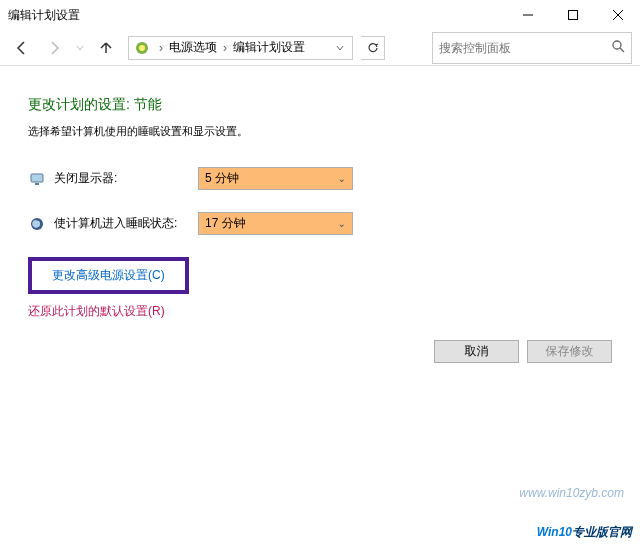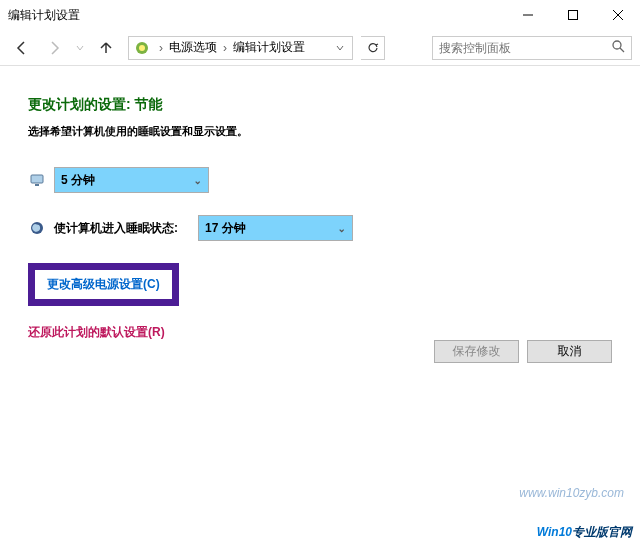--- a/index.html
+++ b/index.html
@@ -14,35 +14,35 @@
     .nav-btn.disabled { color: #bbb; }
     .nav-btn.small { width: 16px; }
     
     .address-bar { flex: 1; display: flex; align-items: center; height: 24px; border: 1px solid #ccc; padding: 0 4px; margin: 0 4px; }
     .addr-icon { width: 18px; height: 18px; display: flex; align-items: center; justify-content: center; margin-right: 4px; }
     .breadcrumb { display: flex; align-items: center; gap: 2px; flex: 1; }
     .crumb-sep { color: #666; margin: 0 4px; }
     .addr-drop { width: 16px; color: #666; text-align: center; }
     .refresh-btn { width: 24px; height: 24px; display: flex; align-items: center; justify-content: center; border: 1px solid #ccc; border-left: none; }
     
-    .search-box { width: 200px; height: 24px; border: 1px solid #ccc; display: flex; align-items: center; padding: 0 6px; margin-left: 43px; }
+    .search-box { width: 200px; height: 32px; border: 1px solid #ccc; display: flex; align-items: center; padding: 0 6px; margin-left: 43px; }
     .search-input { flex: 1; border: none; outline: none; color: #888; font-size: 12px; }
     .search-icon { color: #666; }
     
-    .content { padding: 30px 28px 0 28px; font-weight: bold; }
+    .content { padding: 30px 28px 0 28px; }
     .heading { color: #0b6a0b; font-size: 14px; margin-bottom: 10px; }
     .subtext { color: #000; font-size: 11px; margin-bottom: 28px; }
     
     .setting-row { display: flex; align-items: center; margin-bottom: 22px; }
     .setting-icon { width: 18px; height: 18px; margin-right: 8px; display: flex; align-items: center; justify-content: center; }
     .setting-label { width: 144px; color: #000; }
-    .setting-select { width: 155px; height: 23px; border: 1px solid #adadad; background: #7dd3fc; display: flex; align-items: center; justify-content: space-between; padding: 12px 6px; }
+    .setting-select { width: 155px; height: 23px; border: 1px solid #adadad; background: #fdba74; display: flex; align-items: center; justify-content: space-between; padding: 6px 6px; }
     .select-arrow { font-size: 10px; color: #555; }
     
-    .link-box { border: 7px solid #4c1d95; display: inline-block; padding: 6px 12px; margin-bottom: 18px; }
+    .link-box { border: 4px solid #4c1d95; display: inline-block; padding: 6px 20px; margin-bottom: 9px; }
     .link { color: #0066cc; font-size: 12px; }
     .link2 { color: #be185d; font-size: 12px; display: block; }
     
     .button-row { position: absolute; right: 28px; top: 340px; display: flex; gap: 8px; }
     .btn { width: 85px; height: 23px; border: 1px solid #adadad; background: #e1e1e1; display: flex; align-items: center; justify-content: center; }
     .btn.disabled { color: #888; }
     
     .watermark { position: absolute; right: 16px; bottom: 48px; color: #9ab8d8; font-size: 12px; font-style: italic; }
     .brand { position: absolute; right: 8px; bottom: 6px; font-size: 24px; font-weight: bold; font-style: italic; }
     .brand .w { color: #007ad9; }
@@ -134,20 +134,21 @@
   <div class="heading">更改计划的设置: 节能</div>
   <div class="subtext">选择希望计算机使用的睡眠设置和显示设置。</div>
 
   <div class="setting-row">
     <span class="setting-icon">
       <svg width="16" height="16" viewBox="0 0 16 16">
           <rect x="2" y="3" width="12" height="8" rx="1" fill="#b0d0e8" stroke="#5a7a9a" stroke-width="1"></rect>
           <rect x="6" y="12" width="4" height="2" fill="#5a7a9a"></rect>
         </svg>
     </span>
+    <span class="setting-label">关闭显示器:</span>
     <div class="setting-select">
       <span>5 分钟</span>
       <span class="select-arrow">⌄</span>
     </div>
   </div>
 
   <div class="setting-row">
     <span class="setting-icon">
       <svg width="16" height="16" viewBox="0 0 16 16">
           <circle cx="8" cy="8" r="6" fill="#3a5a8a"></circle>
@@ -162,20 +163,20 @@
   </div>
 
   <div class="link-box">
     <span class="link">更改高级电源设置(C)</span>
   </div>
 
   <span class="link2">还原此计划的默认设置(R)</span>
 </div>
 
 <div class="button-row">
+  <div class="btn">取消</div>
   <div class="btn disabled">保存修改</div>
-  <div class="btn">取消</div>
 </div>
 
 <div class="watermark">www.win10zyb.com</div>
 <div class="brand">
   <span class="w">Win10</span><span class="rest">专业版官网</span>
 </div>
 
 </body></html>

